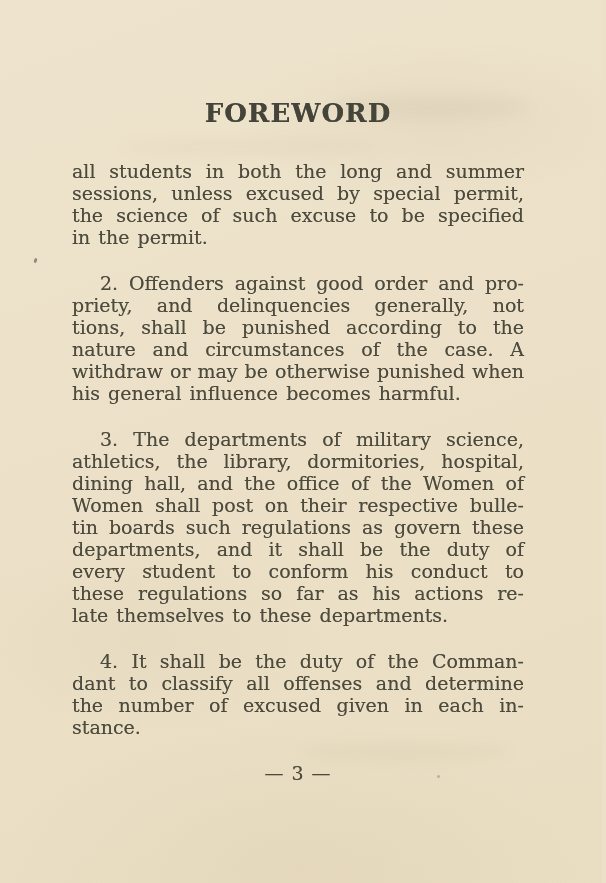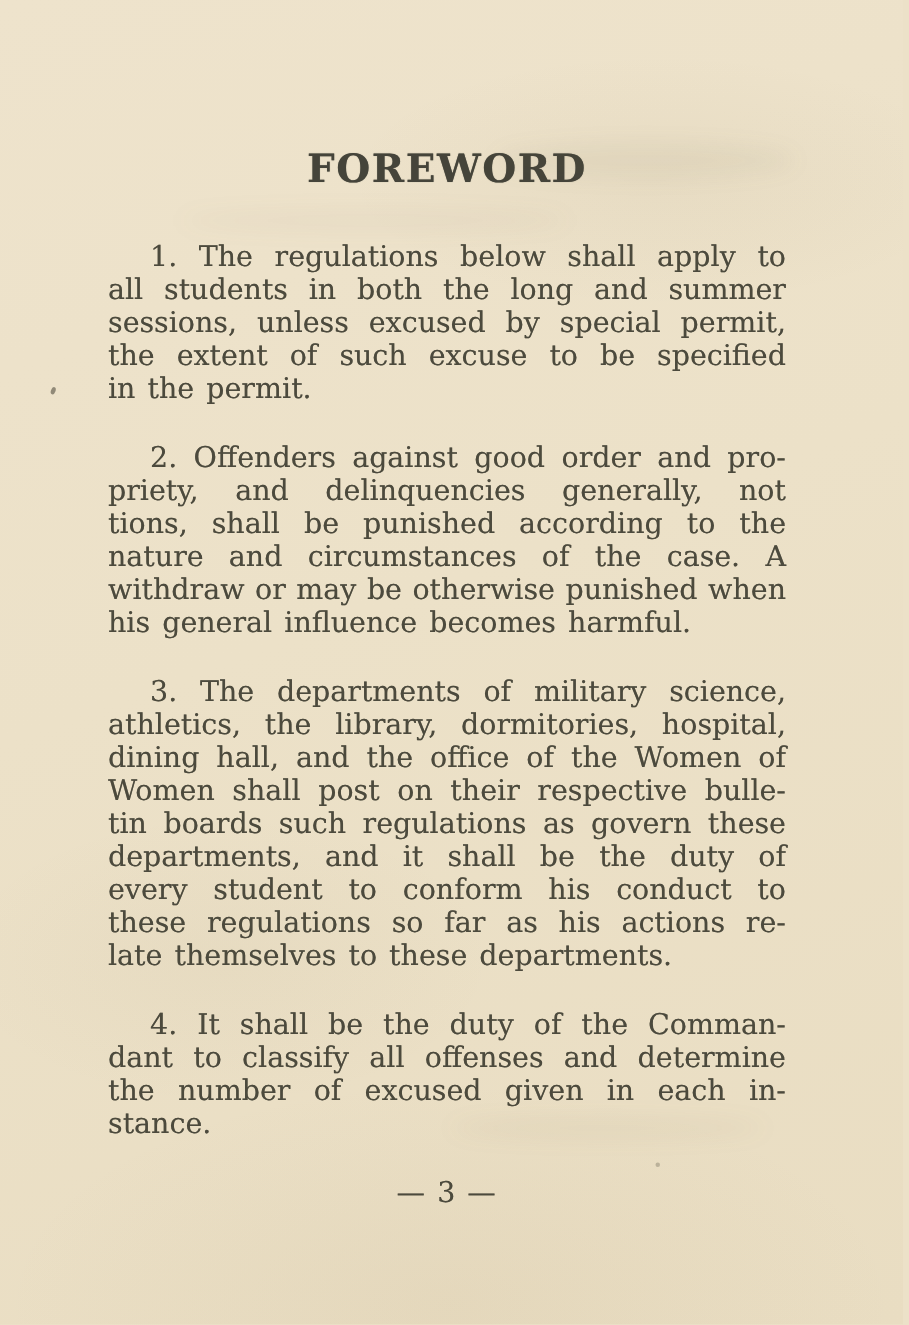--- a/index.html
+++ b/index.html
@@ -83,24 +83,23 @@
   <div class="ghost ghost1"></div>
   <div class="ghost ghost2"></div>
   <div class="ghost ghost3"></div>
   <div class="speck speck1"></div>
   <div class="speck speck2"></div>
   <div class="speck speck3"></div>
 
   <h1 class="title">FOREWORD</h1>
 
   <div class="para">
-    <div class="line first">1.  The regulations below shall apply to</div>
     <div class="line">all students in both the long and summer</div>
     <div class="line">sessions, unless excused by special permit,</div>
-    <div class="line">the extent of such excuse to be specified</div>
+    <div class="line">the science of such excuse to be specified</div>
     <div class="line last">in the permit.</div>
   </div>
 
   <div class="para">
     <div class="line first">2.  Offenders against good order and pro-</div>
     <div class="line">priety, and delinquencies generally, not</div>
     <div class="line">tions, shall be punished according to the</div>
     <div class="line">nature and circumstances of the case. A</div>
     <div class="line">withdraw or may be otherwise punished when</div>
     <div class="line last">his general influence becomes harmful.</div>

